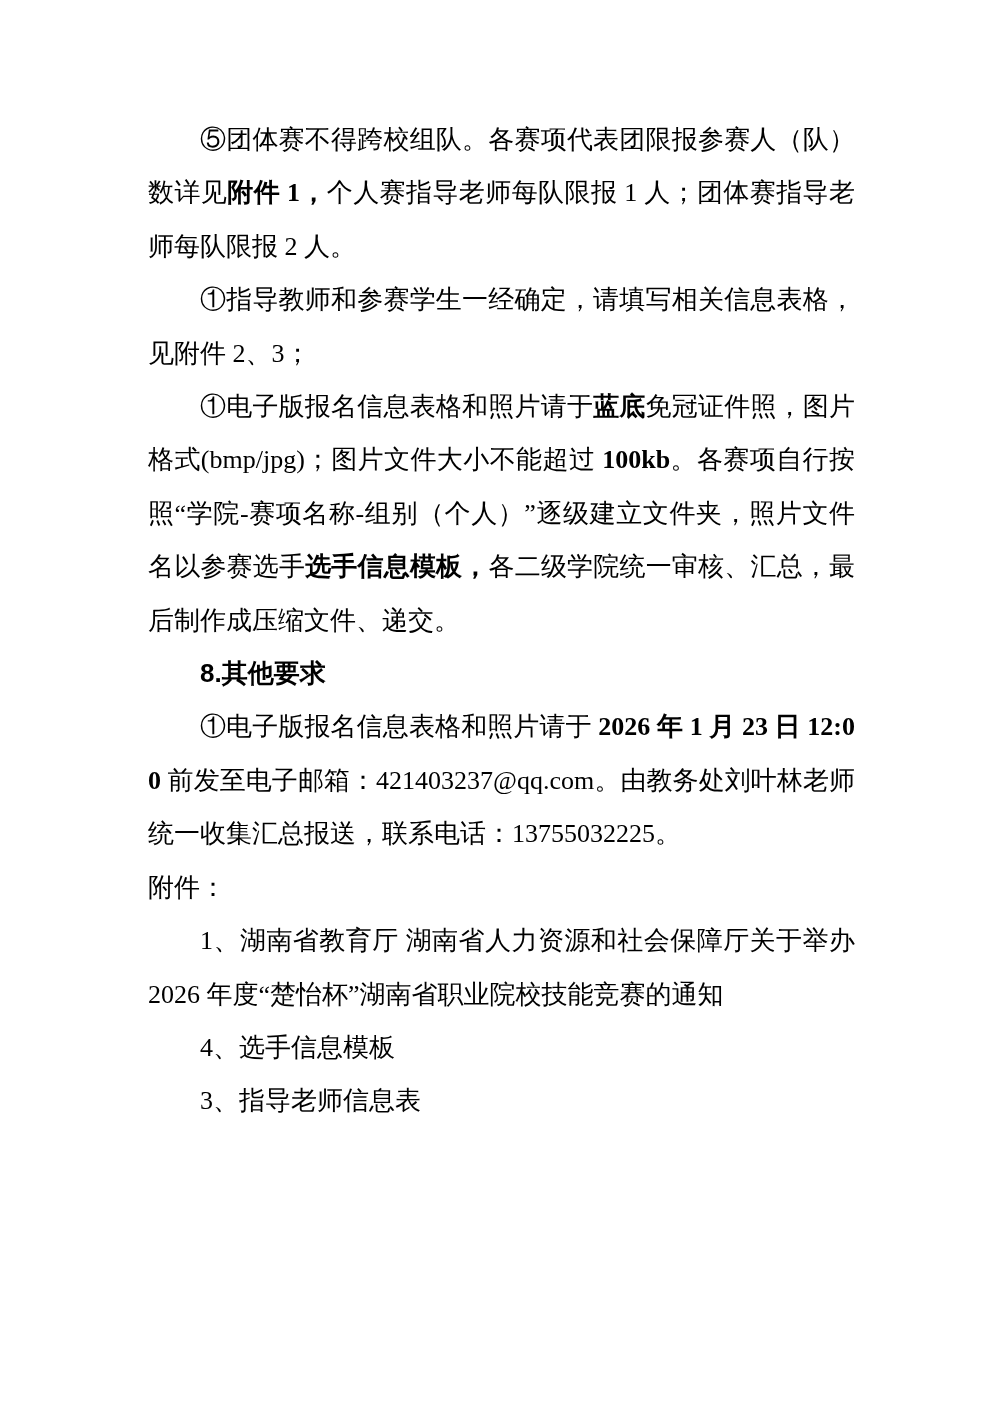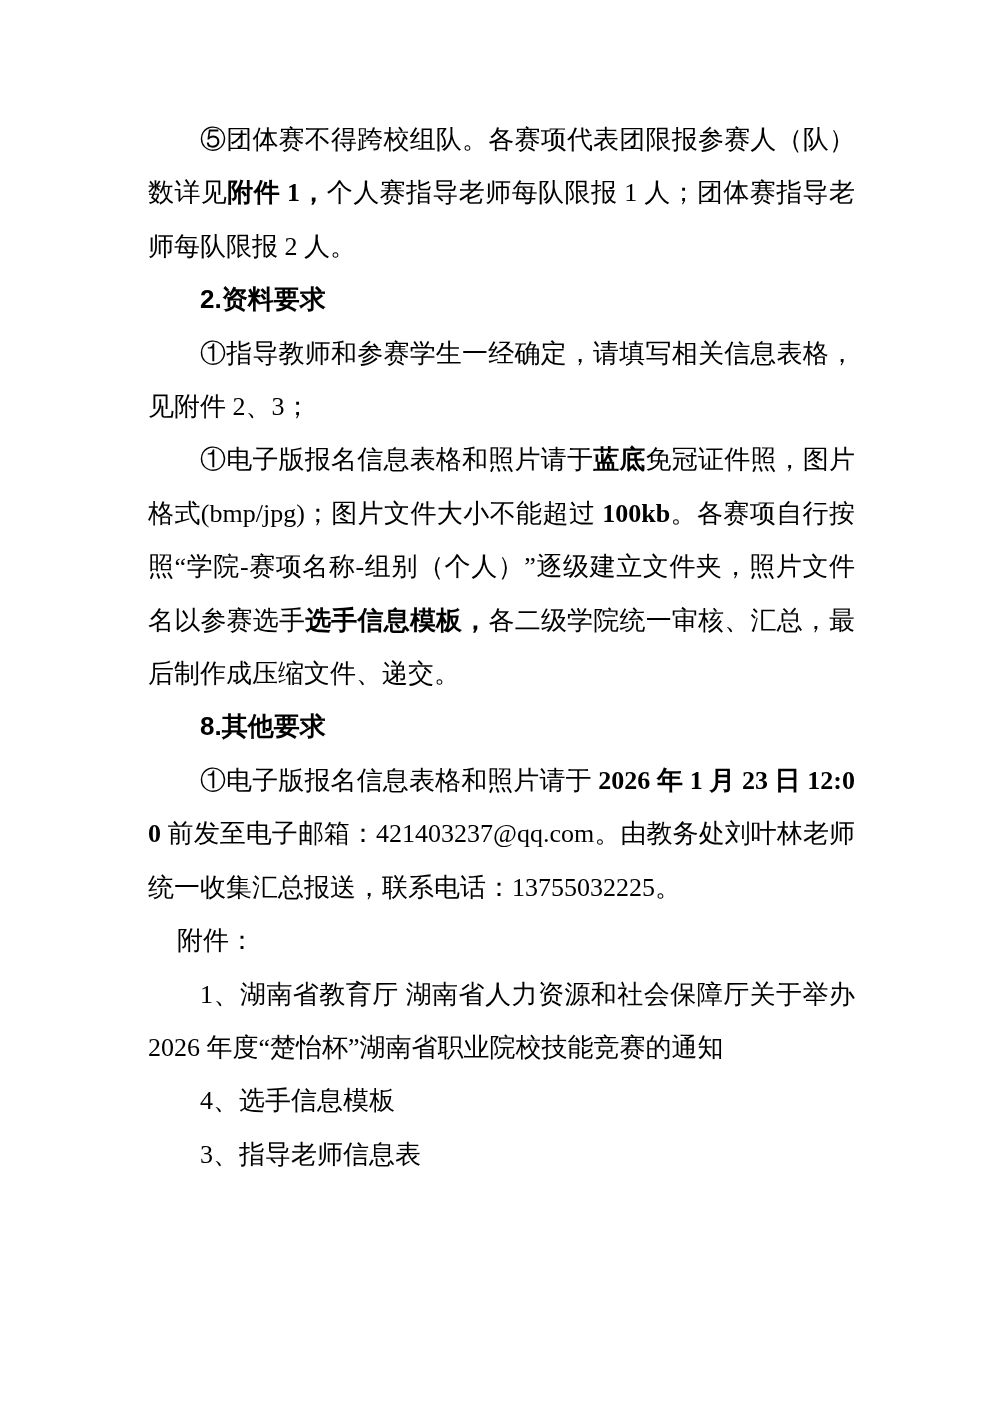--- a/index.html
+++ b/index.html
@@ -25,38 +25,36 @@
     color: #000000;
     text-align: justify;
   }
   .para {
     margin: 0;
     text-indent: 2em;
     word-break: break-all;
   }
   .para.no-indent {
     text-indent: 0;
-    margin-left: 29px;
   }
   .para.heading {
     font-family: "Liberation Sans", "DejaVu Sans", sans-serif;
     font-weight: bold;
     text-align: left;
     word-break: normal;
   }
   .run { font-weight: normal; }
   .run.bold { font-weight: bold; }
 </style>
 </head>
 <body>
 
 <div class="page">
   <div class="doc-body">
       <div class="para"><span class="run">⑤团体赛不得跨校组队。各赛项代表团限报参赛人（队）数详见</span><span class="run bold">附件 1，</span><span class="run">个人赛指导老师每队限报 1 人；团体赛指导老师每队限报 2 人。</span></div>
-      <div class="para heading"><span class="run bold">2.资料要求</span></div>
       <div class="para"><span class="run">①指导教师和参赛学生一经确定，请填写相关信息表格，见附件 2、3；</span></div>
       <div class="para"><span class="run">①电子版报名信息表格和照片请于</span><span class="run bold">蓝底</span><span class="run">免冠证件照，图片格式(bmp/jpg)；图片文件大小不能超过 </span><span class="run bold">100kb</span><span class="run">。各赛项自行按照“学院-赛项名称-组别（个人）”逐级建立文件夹，照片文件名以参赛选手</span><span class="run bold">选手信息模板，</span><span class="run">各二级学院统一审核、汇总，最后制作成压缩文件、递交。</span></div>
       <div class="para heading"><span class="run bold">8.其他要求</span></div>
       <div class="para"><span class="run">①电子版报名信息表格和照片请于 </span><span class="run bold">2026 年 1 月 23 日 12:00</span><span class="run"> 前发至电子邮箱：421403237@qq.com。由教务处刘叶林老师统一收集汇总报送，联系电话：13755032225。</span></div>
       <div class="para no-indent"><span class="run">附件：</span></div>
       <div class="para"><span class="run">1、湖南省教育厅 湖南省人力资源和社会保障厅关于举办 2026 年度“楚怡杯”湖南省职业院校技能竞赛的通知</span></div>
       <div class="para"><span class="run">4、选手信息模板</span></div>
       <div class="para"><span class="run">3、指导老师信息表</span></div>
     </div>
 </div>

